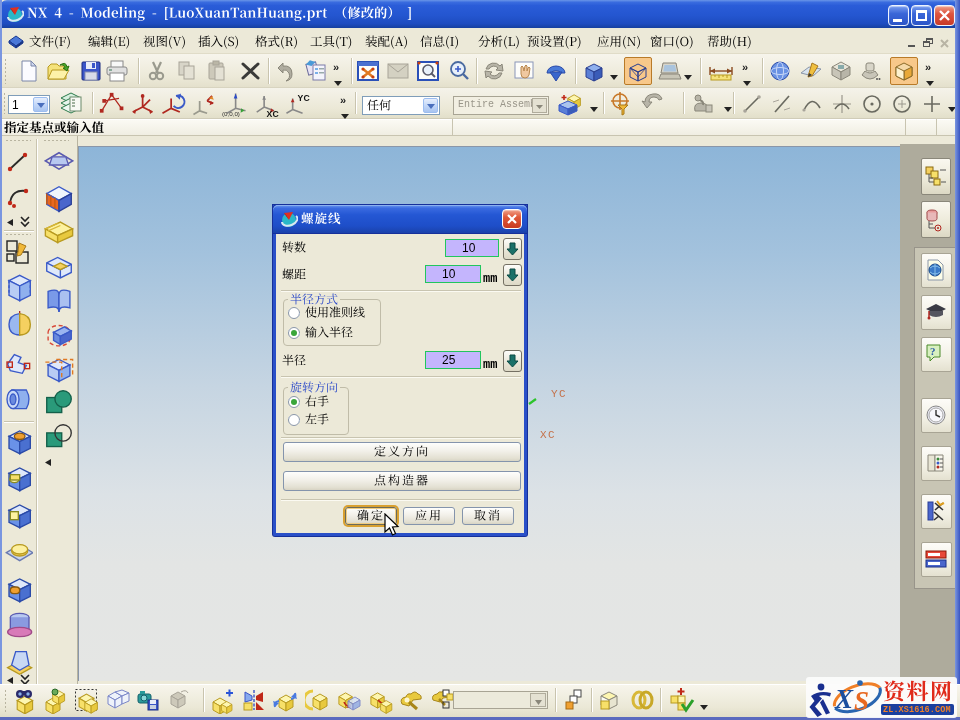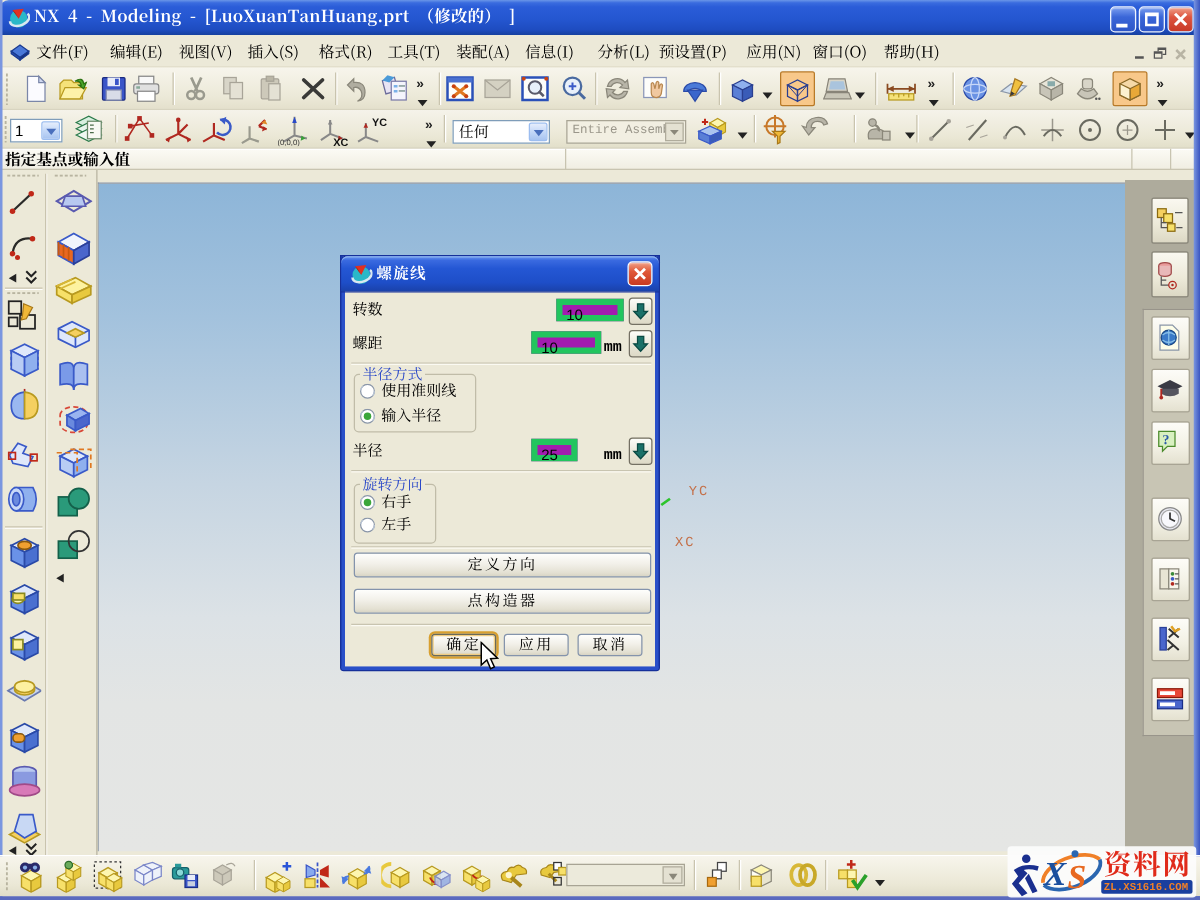--- a/index.html
+++ b/index.html
@@ -1,20 +1,20 @@
 <!DOCTYPE html>
 <html><head><meta charset="utf-8"><style>
 *{margin:0;padding:0;box-sizing:border-box}
 body{width:960px;height:720px;overflow:hidden;position:relative;background:#ece9d8;
  font-family:"Liberation Sans",sans-serif;}
 .ab{position:absolute}
 div{position:absolute}
 svg.t{display:inline-block}
 .grip{width:3px;background-image:radial-gradient(circle,#b8b4a0 1px,transparent 1px);background-size:3px 4px;background-repeat:repeat-y}
-.fld{background:#a21caf;border:5px solid #22c55e;font:12px "Liberation Sans";color:#000;padding-left:3px;line-height:16px}
+.fld{background:#c4b5fd;border:1px solid #22c55e;font:12px "Liberation Sans";color:#000;padding-left:16px;line-height:16px}
 .gbtn{border:1px solid #747063;border-radius:3px;background:linear-gradient(#fdfdfa,#e8e5d6 60%,#ddd9c6)}
 .xpbtn{border:1px solid #8494ac;border-radius:3px;background:linear-gradient(#fefefc,#f2f0e9 45%,#e3e0d2 85%,#d8d4c4)}
 .cobtn{position:absolute;right:1px;top:1px;bottom:1px;width:15px;border:1px solid #9cbdf0;border-radius:2px;background:linear-gradient(#e6eefc,#c4d8f8 50%,#a8c4f0)}
 .cobtn:after{content:"";position:absolute;left:3px;top:5px;border:4px solid transparent;border-top:5px solid #4a6fbd}
 </style></head><body>
 <svg width="0" height="0" style="position:absolute">
     <defs>
       <path id="b4e" d="M609 -4L681 -4L681 695L780 708L780 741L509 741L509 708L640 695L640 450L643 188L264 741L42 741L42 708L125 700L135 685L135 46L38 33L38 0L308 0L308 33L183 46L183 261L175 627Z"></path>
       <path id="b58" d="M446 708L543 696L394 452L250 698L350 708L350 741L22 741L22 708L93 701L301 345L101 44L12 33L12 0L255 0L255 33L156 46L320 313L478 42L378 33L378 0L712 0L712 33L635 41L413 421L592 697L685 708L685 741L446 741Z"></path>
       <path id="b34" d="M335 -16L455 -16L455 177L567 177L567 265L455 265L455 753L362 753L33 248L33 177L335 177ZM84 265L219 474L335 654L335 265Z"></path>
@@ -1084,21 +1084,21 @@
       </g>
     </svg></div>
 <div class="fld" style="left:425px;top:265px;width:56px;height:18px;">10</div>
 <div class="ab" style="left:483px;top:268px;"><span style="font:12px 'Liberation Mono';font-weight:bold;color:#000">mm</span></div>
 <div class="ab" style="left:282px;top:354px;"><svg class="t" width="24" height="14" viewBox="0 0 24 14" style="vertical-align:top;">
       <g fill="#000" transform="translate(0 10.6) scale(0.0120 -0.0120)">
         <use href="#r534a" x="0"></use>
         <use href="#r5f84" x="1000"></use>
       </g>
     </svg></div>
-<div class="fld" style="left:425px;top:351px;width:37px;height:18px;">25</div>
+<div class="fld" style="left:425px;top:351px;width:56px;height:18px;">25</div>
 <div class="ab" style="left:483px;top:354px;"><span style="font:12px 'Liberation Mono';font-weight:bold;color:#000">mm</span></div>
 <div class="gbtn" style="left:503px;top:238px;width:19px;height:22px;"><svg width="17" height="20">
       <path d="M6 4 h5 v6 h3 l-5.5 6 l-5.5 -6 h3 z" fill="#1a7068" stroke="#0a4a44"></path>
     </svg></div>
 <div class="gbtn" style="left:503px;top:264px;width:19px;height:22px;"><svg width="17" height="20">
       <path d="M6 4 h5 v6 h3 l-5.5 6 l-5.5 -6 h3 z" fill="#1a7068" stroke="#0a4a44"></path>
     </svg></div>
 <div class="gbtn" style="left:503px;top:350px;width:19px;height:22px;"><svg width="17" height="20">
       <path d="M6 4 h5 v6 h3 l-5.5 6 l-5.5 -6 h3 z" fill="#1a7068" stroke="#0a4a44"></path>
     </svg></div>

